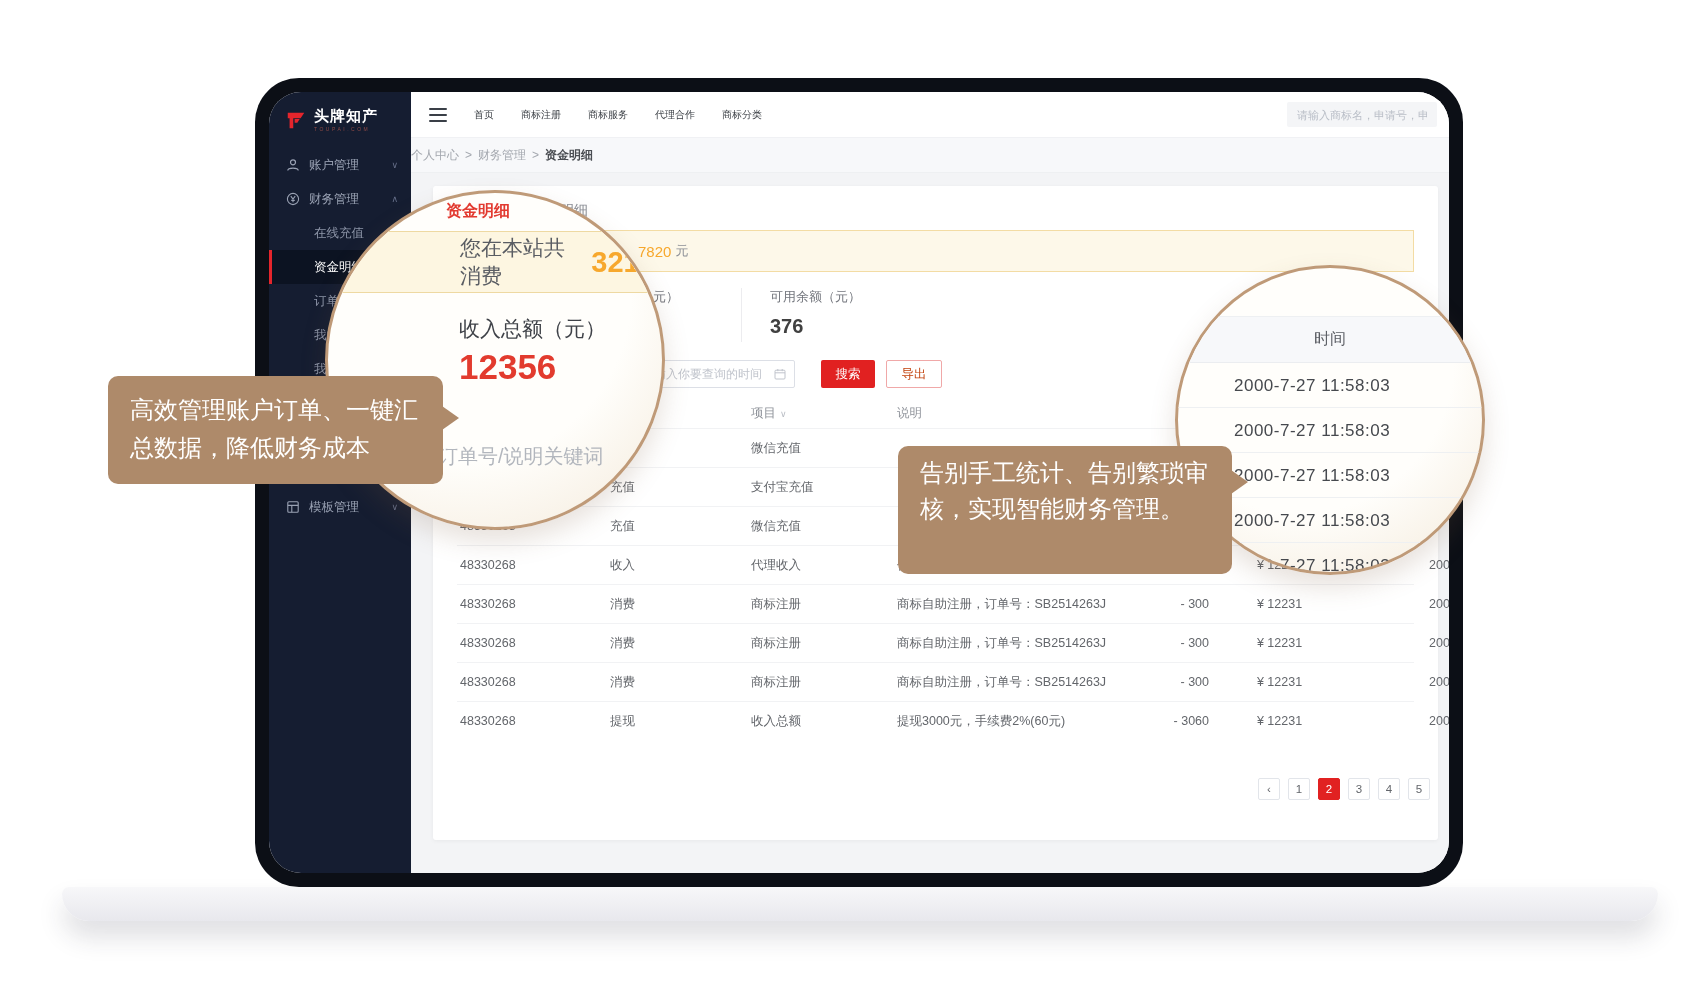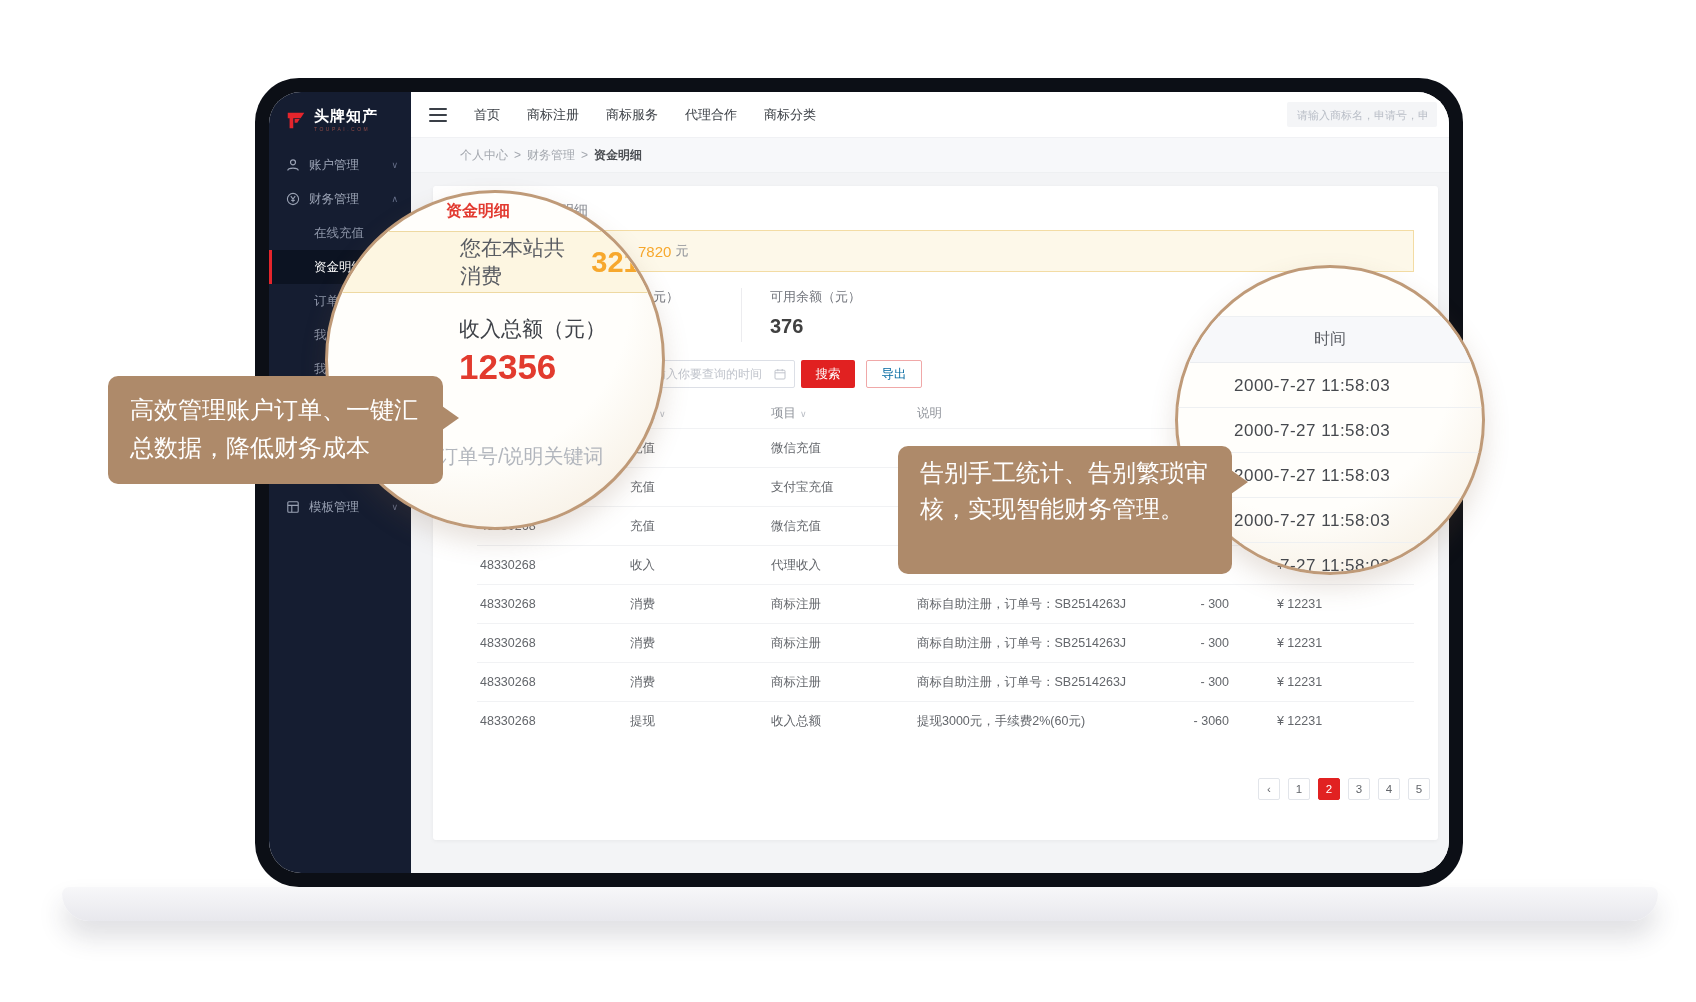--- a/index.html
+++ b/index.html
@@ -30,27 +30,27 @@
   .side-sub.active { background:#0c1322; color:#ffffff; }
   .side-sub.active::before { content:""; position:absolute; left:0; top:0; width:3px; height:100%; background:#e5252c; }
   .side-spacer { height:104px; }
 
   
   .main { flex:1; display:flex; flex-direction:column; min-width:0; }
   .topbar { height:46px; background:#fff; display:flex; align-items:center;
             padding-left:18px; gap:27px; position:relative; border-bottom:1px solid #f0f1f4; }
   .burger { width:18px; display:flex; flex-direction:column; gap:4px; cursor:pointer; }
   .burger span { height:2px; background:#3a3f47; border-radius:1px; }
-  .nav-link { font-size:13px; color:#3c4046; cursor:pointer; text-decoration:none; }
+  .nav-link { font-size:10px; color:#3c4046; cursor:pointer; text-decoration:none; }
   .top-search { position:absolute; right:12px; top:10px; width:150px; height:25px;
                 background:#f4f5f7; border:none; border-radius:2px; font-size:11px;
                 color:#b9bec7; padding:0 10px; font-family:inherit; }
   .top-search::placeholder { color:#b9bec7; }
   .crumbbar { height:35px; background:#f7f8fa; display:flex; align-items:center;
-              padding-left:49px; font-size:12px; color:#a3a7ae; gap:6px; border-bottom:1px solid #eef0f2; }
+              font-size:12px; color:#a3a7ae; gap:6px; border-bottom:1px solid #eef0f2; }
   .crumb-last { color:#4a4d52; font-weight:bold; }
 
   
   .content { flex:1; background:#f3f4f6; padding:13px 11px 0 22px; }
   .card { background:#fff; border-radius:3px; height:654px; padding:0 24px;
           box-shadow:0 1px 4px rgba(0,0,0,.05); position:relative; }
   .tabrow { padding-top:16px; height:44px; position:relative; }
   .tab-active { color:#e23a30; font-size:14px; font-weight:bold; cursor:pointer; }
   .tab-frag { position:absolute; left:103px; top:16px; color:#8a8e96; font-size:14px; cursor:pointer; }
   .banner { height:42px; background:#fdf8e9; border:1px solid #f3dca4; display:flex;
@@ -60,25 +60,25 @@
   .stat { position:absolute; top:2px; }
   .stat .lbl { font-size:13px; color:#73767d; }
   .stat .val { margin-top:9px; font-size:20px; font-weight:bold; color:#404040; }
   .stat .val.red { color:#e23b2e; }
   .stat-div { position:absolute; left:284px; top:2px; width:1px; height:54px; background:#ececef; }
   .filter { margin-top:12px; display:flex; align-items:center; height:28px; }
   .date-input { width:162px; height:28px; border:1px solid #dcdfe6; border-radius:2px;
                 display:flex; align-items:center; padding:0 8px; color:#c0c4cc;
                 font-size:12px; margin-left:176px; cursor:text; }
   .date-input .ph { flex:1; white-space:nowrap; overflow:hidden; }
-  .btn-search { margin-left:6px; width:54px; height:28px; background:#e12121; color:#fff;
+  .btn-search { margin-left:26px; width:54px; height:28px; background:#e12121; color:#fff;
                 font-size:12.5px; border:none; border-radius:2px; cursor:pointer; font-family:inherit; }
-  .btn-export { margin-left:11px; width:56px; height:28px; background:#fff; color:#0369a1;
+  .btn-export { margin-left:11px; width:56px; height:28px; background:#fff; color:#c2410c;
                 font-size:12.5px; border:1px solid #f0a8a8; border-radius:2px; cursor:pointer; font-family:inherit; }
-  .table { margin-top:10px;margin-left:20px; }
+  .table { margin-top:10px; }
   .trow { display:grid; grid-template-columns:150px 141px 146px 240px 75px 138px 130px;
           align-items:center; height:39px; border-top:1px solid #f1f2f4;
           font-size:12.5px; color:#63666b; }
   .trow.thead { height:30px; border-top:none; color:#8f939a; }
   .trow > div { padding-left:3px; }
   .c-desc { white-space:nowrap; }
   .c-amount { text-align:right; }
   .c-balance { text-align:center; }
   .c-time { padding-left:82px !important; white-space:nowrap; }
   .caret { font-size:9px; color:#b9bdc4; margin-left:4px; cursor:pointer; }

